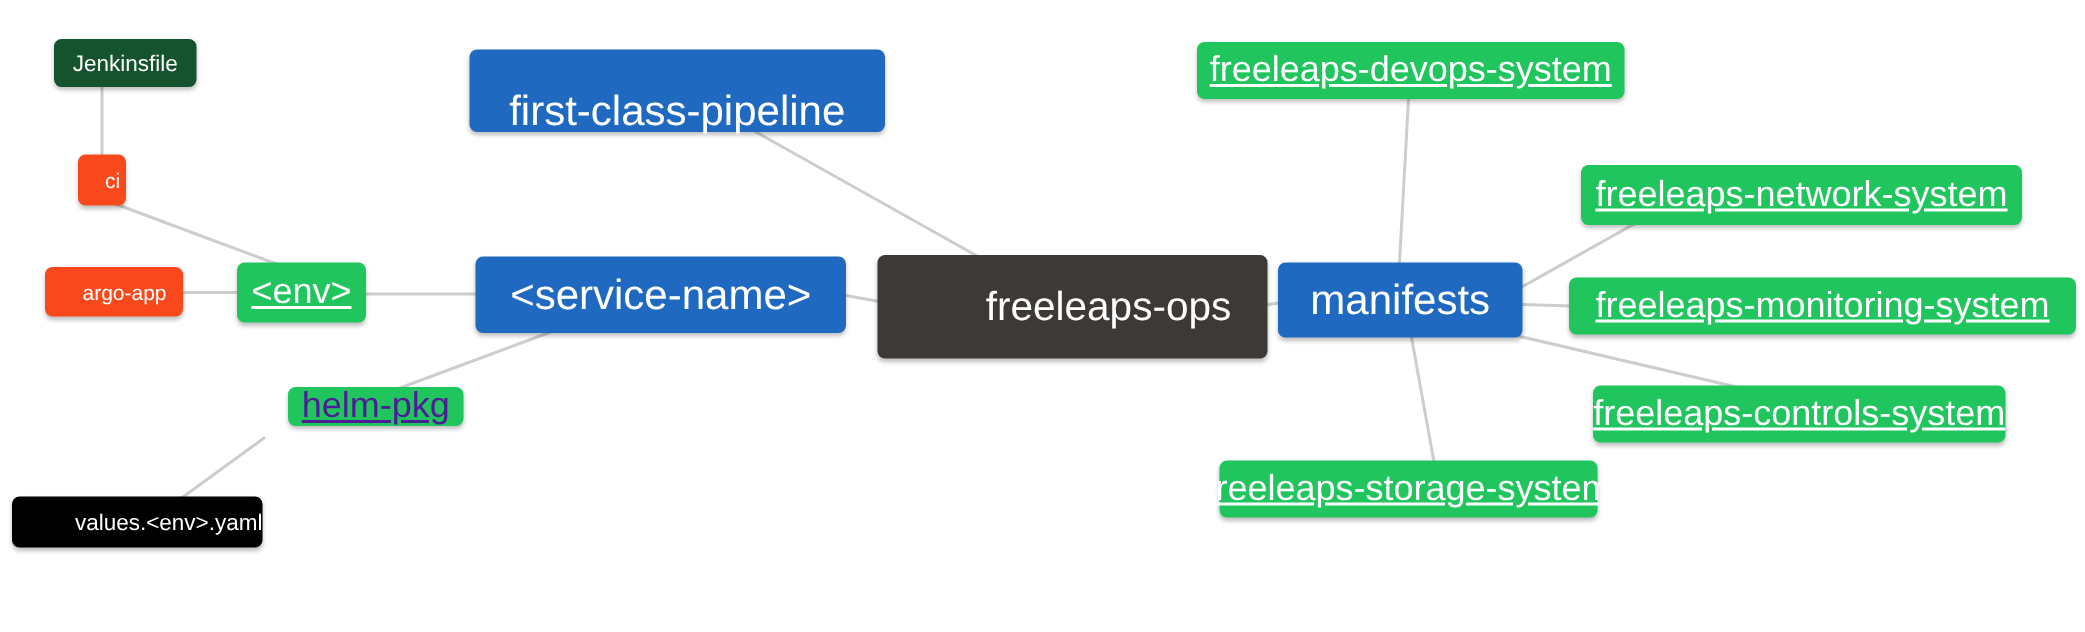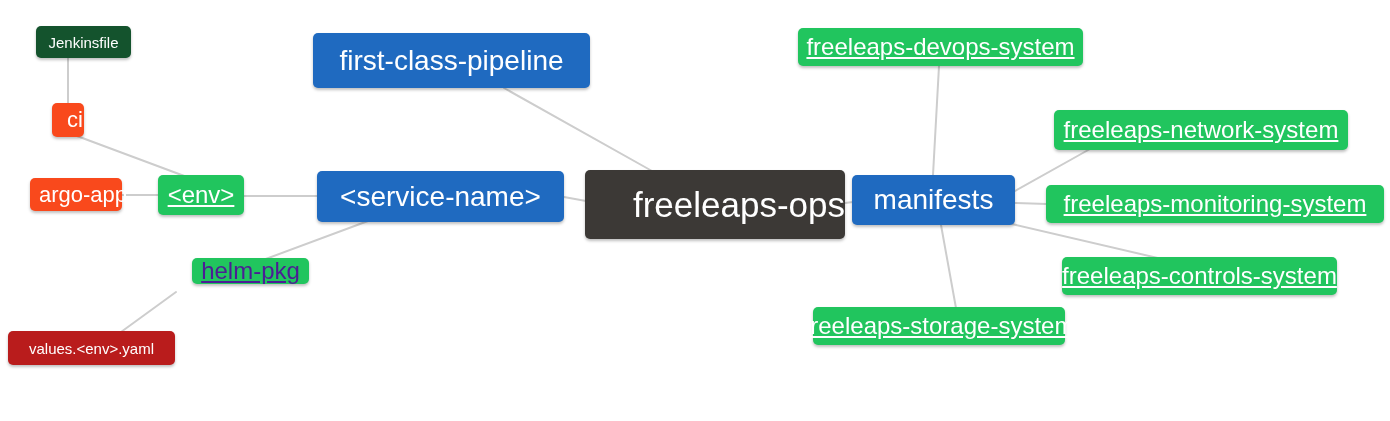--- a/index.html
+++ b/index.html
@@ -30,24 +30,24 @@
     justify-content: center;
     box-sizing: border-box;
     border-radius: 5px;
     color: #ffffff;
     white-space: nowrap;
     box-shadow: 0 2px 3px rgba(0,0,0,0.25);
     cursor: pointer;
     line-height: 1;
   }
   .tier-xs { font-size: 15px; }
-  .tier-sm { font-size: 22px; padding-left: 14px; }
+  .tier-sm { font-size: 14px; padding-left: 14px; }
   .tier-md { font-size: 24px; text-decoration: underline; }
   .tier-lg { font-size: 28px; }
-  .tier-xl { font-size: 35px; padding-left: 48px; }
+  .tier-xl { font-size: 27px; padding-left: 48px; }
 </style>
 </head>
 <body>
 
 <div class="canvas">
   <svg class="edges" xmlns="http://www.w3.org/2000/svg">
       <line x1="68" y1="57" x2="68" y2="104" stroke="#cdcdcd" stroke-width="2" stroke-linecap="round"></line>
       <line x1="77" y1="136" x2="187" y2="177" stroke="#cdcdcd" stroke-width="2" stroke-linecap="round"></line>
       <line x1="122" y1="195" x2="158" y2="195" stroke="#cdcdcd" stroke-width="2" stroke-linecap="round"></line>
       <line x1="244" y1="196" x2="317" y2="196" stroke="#cdcdcd" stroke-width="2" stroke-linecap="round"></line>
@@ -59,42 +59,42 @@
       <line x1="933" y1="175" x2="939" y2="66" stroke="#cdcdcd" stroke-width="2" stroke-linecap="round"></line>
       <line x1="1015" y1="191" x2="1090" y2="149" stroke="#cdcdcd" stroke-width="2" stroke-linecap="round"></line>
       <line x1="1015" y1="203" x2="1047" y2="204" stroke="#cdcdcd" stroke-width="2" stroke-linecap="round"></line>
       <line x1="1012" y1="224" x2="1162" y2="259" stroke="#cdcdcd" stroke-width="2" stroke-linecap="round"></line>
       <line x1="941" y1="225" x2="956" y2="308" stroke="#cdcdcd" stroke-width="2" stroke-linecap="round"></line>
     </svg>
   <div>
       <div class="node tier-xl" style="left: 585px; top: 170px; width: 260px; height: 69px; background: rgb(60, 57, 54); color: rgb(255, 255, 255);">
         <span>freeleaps-ops</span>
       </div>
-      <div class="node tier-lg" style="left: 313px; top: 33px; width: 277px; height: 55px; background: rgb(31, 106, 192); color: rgb(255, 255, 255);">
+      <div class="node tier-lg" style="left: 313px; top: 33px; width: 277px; height: 55px; background: rgb(31, 106, 192); color: rgb(255, 255, 255); align-items: flex-end;">
         <span>first-class-pipeline</span>
       </div>
       <div class="node tier-lg" style="left: 317px; top: 171px; width: 247px; height: 51px; background: rgb(31, 106, 192); color: rgb(255, 255, 255);">
         <span>&lt;service-name&gt;</span>
       </div>
       <div class="node tier-lg" style="left: 852px; top: 175px; width: 163px; height: 50px; background: rgb(31, 106, 192); color: rgb(255, 255, 255);">
         <span>manifests</span>
       </div>
       <div class="node tier-md" style="left: 158px; top: 175px; width: 86px; height: 40px; background: rgb(33, 197, 94); color: rgb(255, 255, 255);">
         <span>&lt;env&gt;</span>
       </div>
       <div class="node tier-md" style="left: 148px; top: 258px; width: 117px; height: 26px; background: rgb(33, 197, 94); color: #4c1d95; margin-left: 44px;">
         <span>helm-pkg</span>
       </div>
       <div class="node tier-sm" style="left: 52px; top: 103px; width: 32px; height: 34px; background: rgb(249, 73, 28); color: rgb(255, 255, 255);">
         <span>ci</span>
       </div>
       <div class="node tier-sm" style="left: 30px; top: 178px; width: 92px; height: 33px; background: rgb(249, 73, 28); color: rgb(255, 255, 255); align-items: center;">
         <span>argo-app</span>
       </div>
-      <div class="node tier-xs" style="left: 8px; top: 331px; width: 167px; height: 34px; background: #b91c1c; color: rgb(255, 255, 255);">
+      <div class="node tier-xs" style="left: 8px; top: 331px; width: 167px; height: 34px; background: #000000; color: rgb(255, 255, 255); justify-content: flex-end;">
         <span>values.&lt;env&gt;.yaml</span>
       </div>
       <div class="node tier-xs" style="left: 36px; top: 26px; width: 95px; height: 32px; background: #14532d; color: rgb(255, 255, 255);">
         <span>Jenkinsfile</span>
       </div>
       <div class="node tier-md" style="left: 798px; top: 28px; width: 285px; height: 38px; background: rgb(33, 197, 94); color: rgb(255, 255, 255);">
         <span>freeleaps-devops-system</span>
       </div>
       <div class="node tier-md" style="left: 1054px; top: 110px; width: 294px; height: 40px; background: rgb(33, 197, 94); color: rgb(255, 255, 255);">
         <span>freeleaps-network-system</span>

